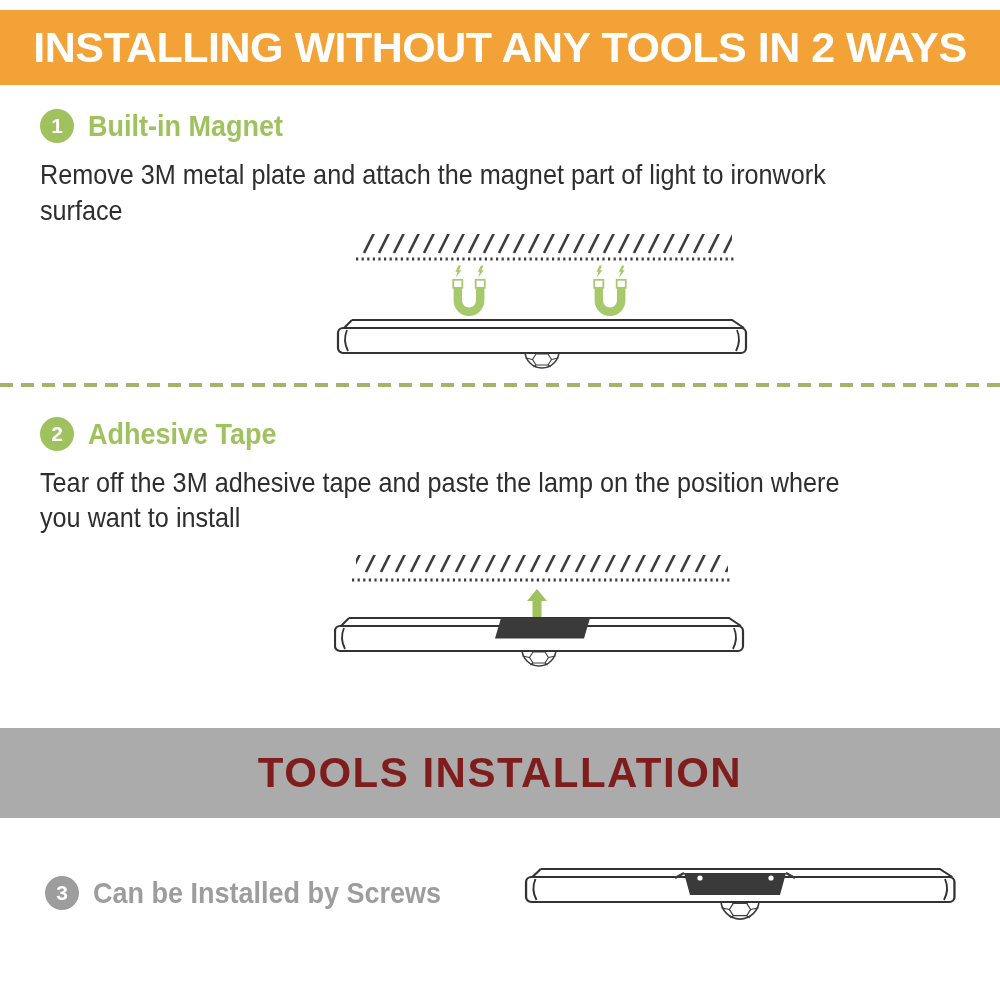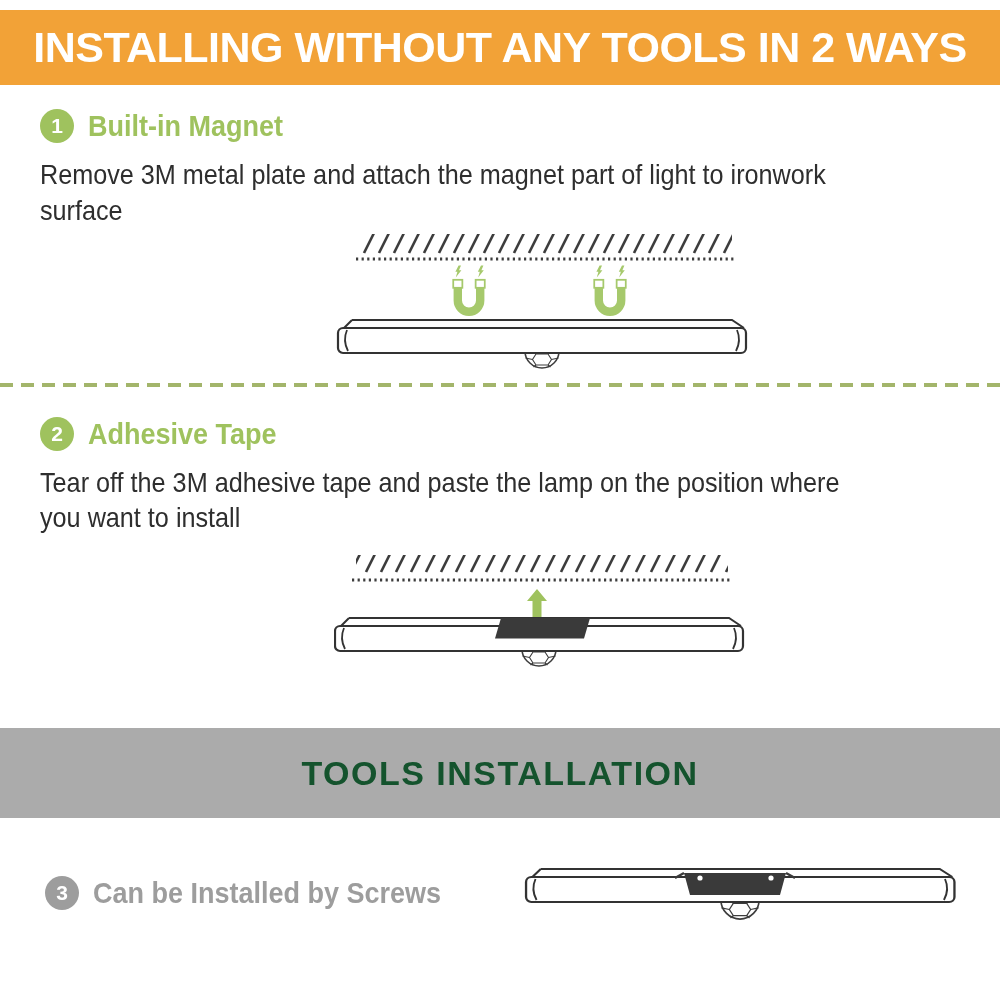--- a/index.html
+++ b/index.html
@@ -7,21 +7,21 @@
     width:1000px;height:1000px;background:#ffffff;overflow:hidden;
     font-family:"Liberation Sans","DejaVu Sans",sans-serif;
   }
   .page{width:1000px;height:1000px;position:relative;}
 
   
   .banner{width:100%;display:flex;align-items:center;justify-content:center;}
   .banner.orange{background:#F2A237;height:75px;margin-top:10px;}
   .banner.orange .banner-text{color:#fff;font-weight:bold;font-size:43px;letter-spacing:-0.5px;}
   .banner.gray{background:#ABABAB;height:90px;margin-top:54px;}
-  .banner.gray .banner-text{color:#14532d;font-weight:bold;font-size:34px;letter-spacing:1.5px;}
+  .banner.gray .banner-text{color:#7f1d1d;font-weight:bold;font-size:42px;letter-spacing:1.5px;}
 
   
   .step{padding:0 40px;}
   #step1{margin-top:24px;}
   #step2{margin-top:30px;}
   .step-head{display:flex;align-items:center;gap:14px;height:34px;}
   .badge{width:34px;height:34px;border-radius:50%;flex:0 0 auto;
          display:flex;align-items:center;justify-content:center;
          color:#fff;font-size:21px;font-weight:bold;}
   .badge.green{background:#9FC25E;}

